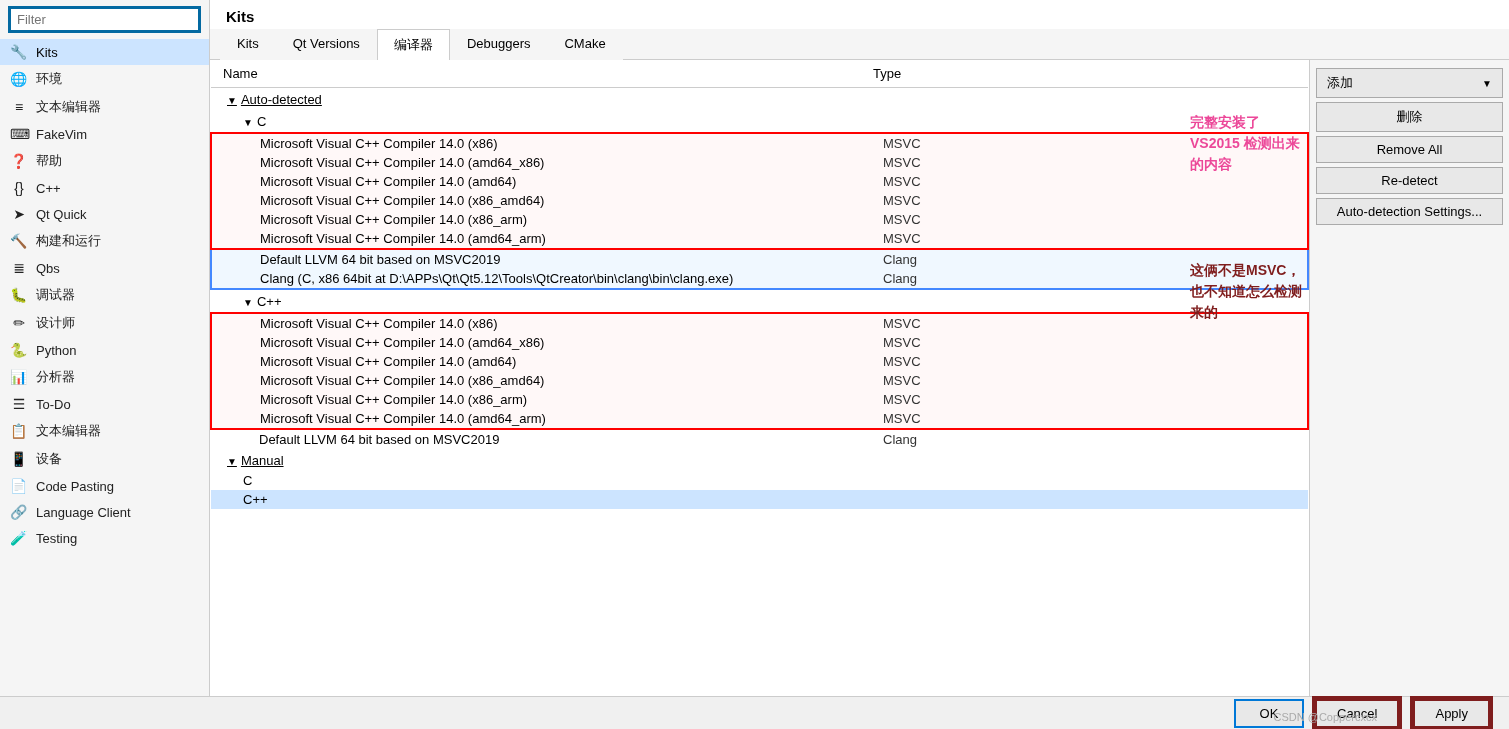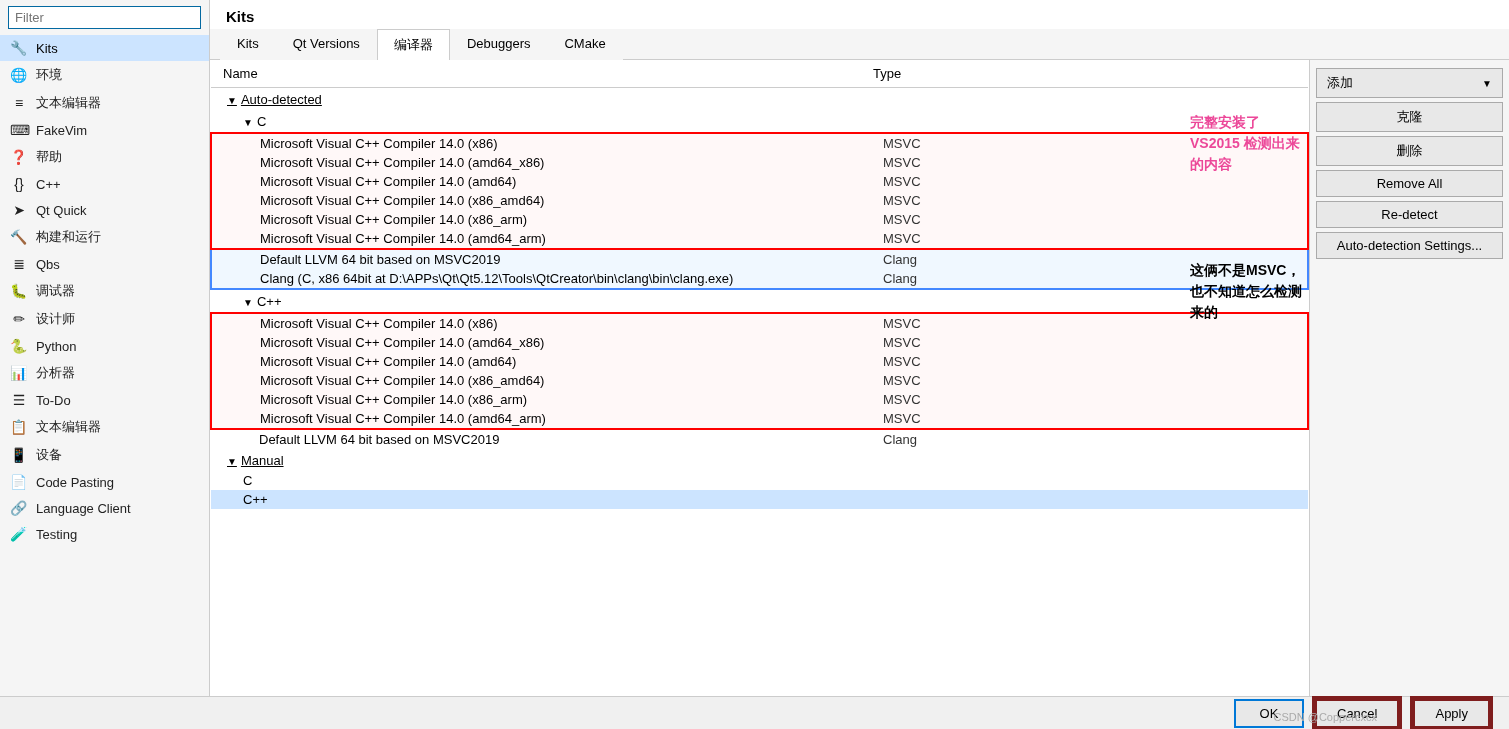--- a/index.html
+++ b/index.html
@@ -23,21 +23,21 @@
       width: 210px;
       background: #f5f5f5;
       border-right: 1px solid #ccc;
       display: flex;
       flex-direction: column;
       overflow: hidden;
     }
     .filter-input {
       margin: 6px 8px;
       padding: 3px 6px;
-      border: 1px solid #0369a1;
+      border: 3px solid #0369a1;
       background: #fff;
       font-size: 13px;
       width: calc(100% - 16px);
       outline: none;
     }
     .sidebar-item {
       display: flex;
       align-items: center;
       padding: 5px 10px;
       cursor: pointer;
@@ -420,31 +420,30 @@
                 </tr>
                 <tr class="tree-row item-row selected-row">
                   <td class="name-col indent-2">C++</td>
                   <td class="type-col type-col-val"></td>
                 </tr>
               </tbody>
           </table>
 
           <div class="annotation-text" id="red-annotation" style="top: 52px; left: 980px; color: #ec4899;">完整安装了VS2015
 检测出来的内容</div>
-          <div class="annotation-text" id="blue-annotation" style="top: 200px; left: 980px; color: #000000;">这俩不是MSVC，
+          <div class="annotation-text" id="blue-annotation" style="top: 200px; left: 980px; color: #7f1d1d;">这俩不是MSVC，
 也不知道怎么检测来的</div>
         </div>
       </div>
 
       <div class="right-panel">
         <button class="right-btn add-btn">
           <span>添加</span>
           <span class="add-btn-arrow">▼</span>
         </button>
-        <button class="right-btn">克隆</button>
         <button class="right-btn">删除</button>
         <button class="right-btn">Remove All</button>
         <button class="right-btn">Re-detect</button>
         <button class="right-btn">Auto-detection Settings...</button>
       </div>
     </div>
   </div>
 </div>
 
 <div class="bottom-bar">

